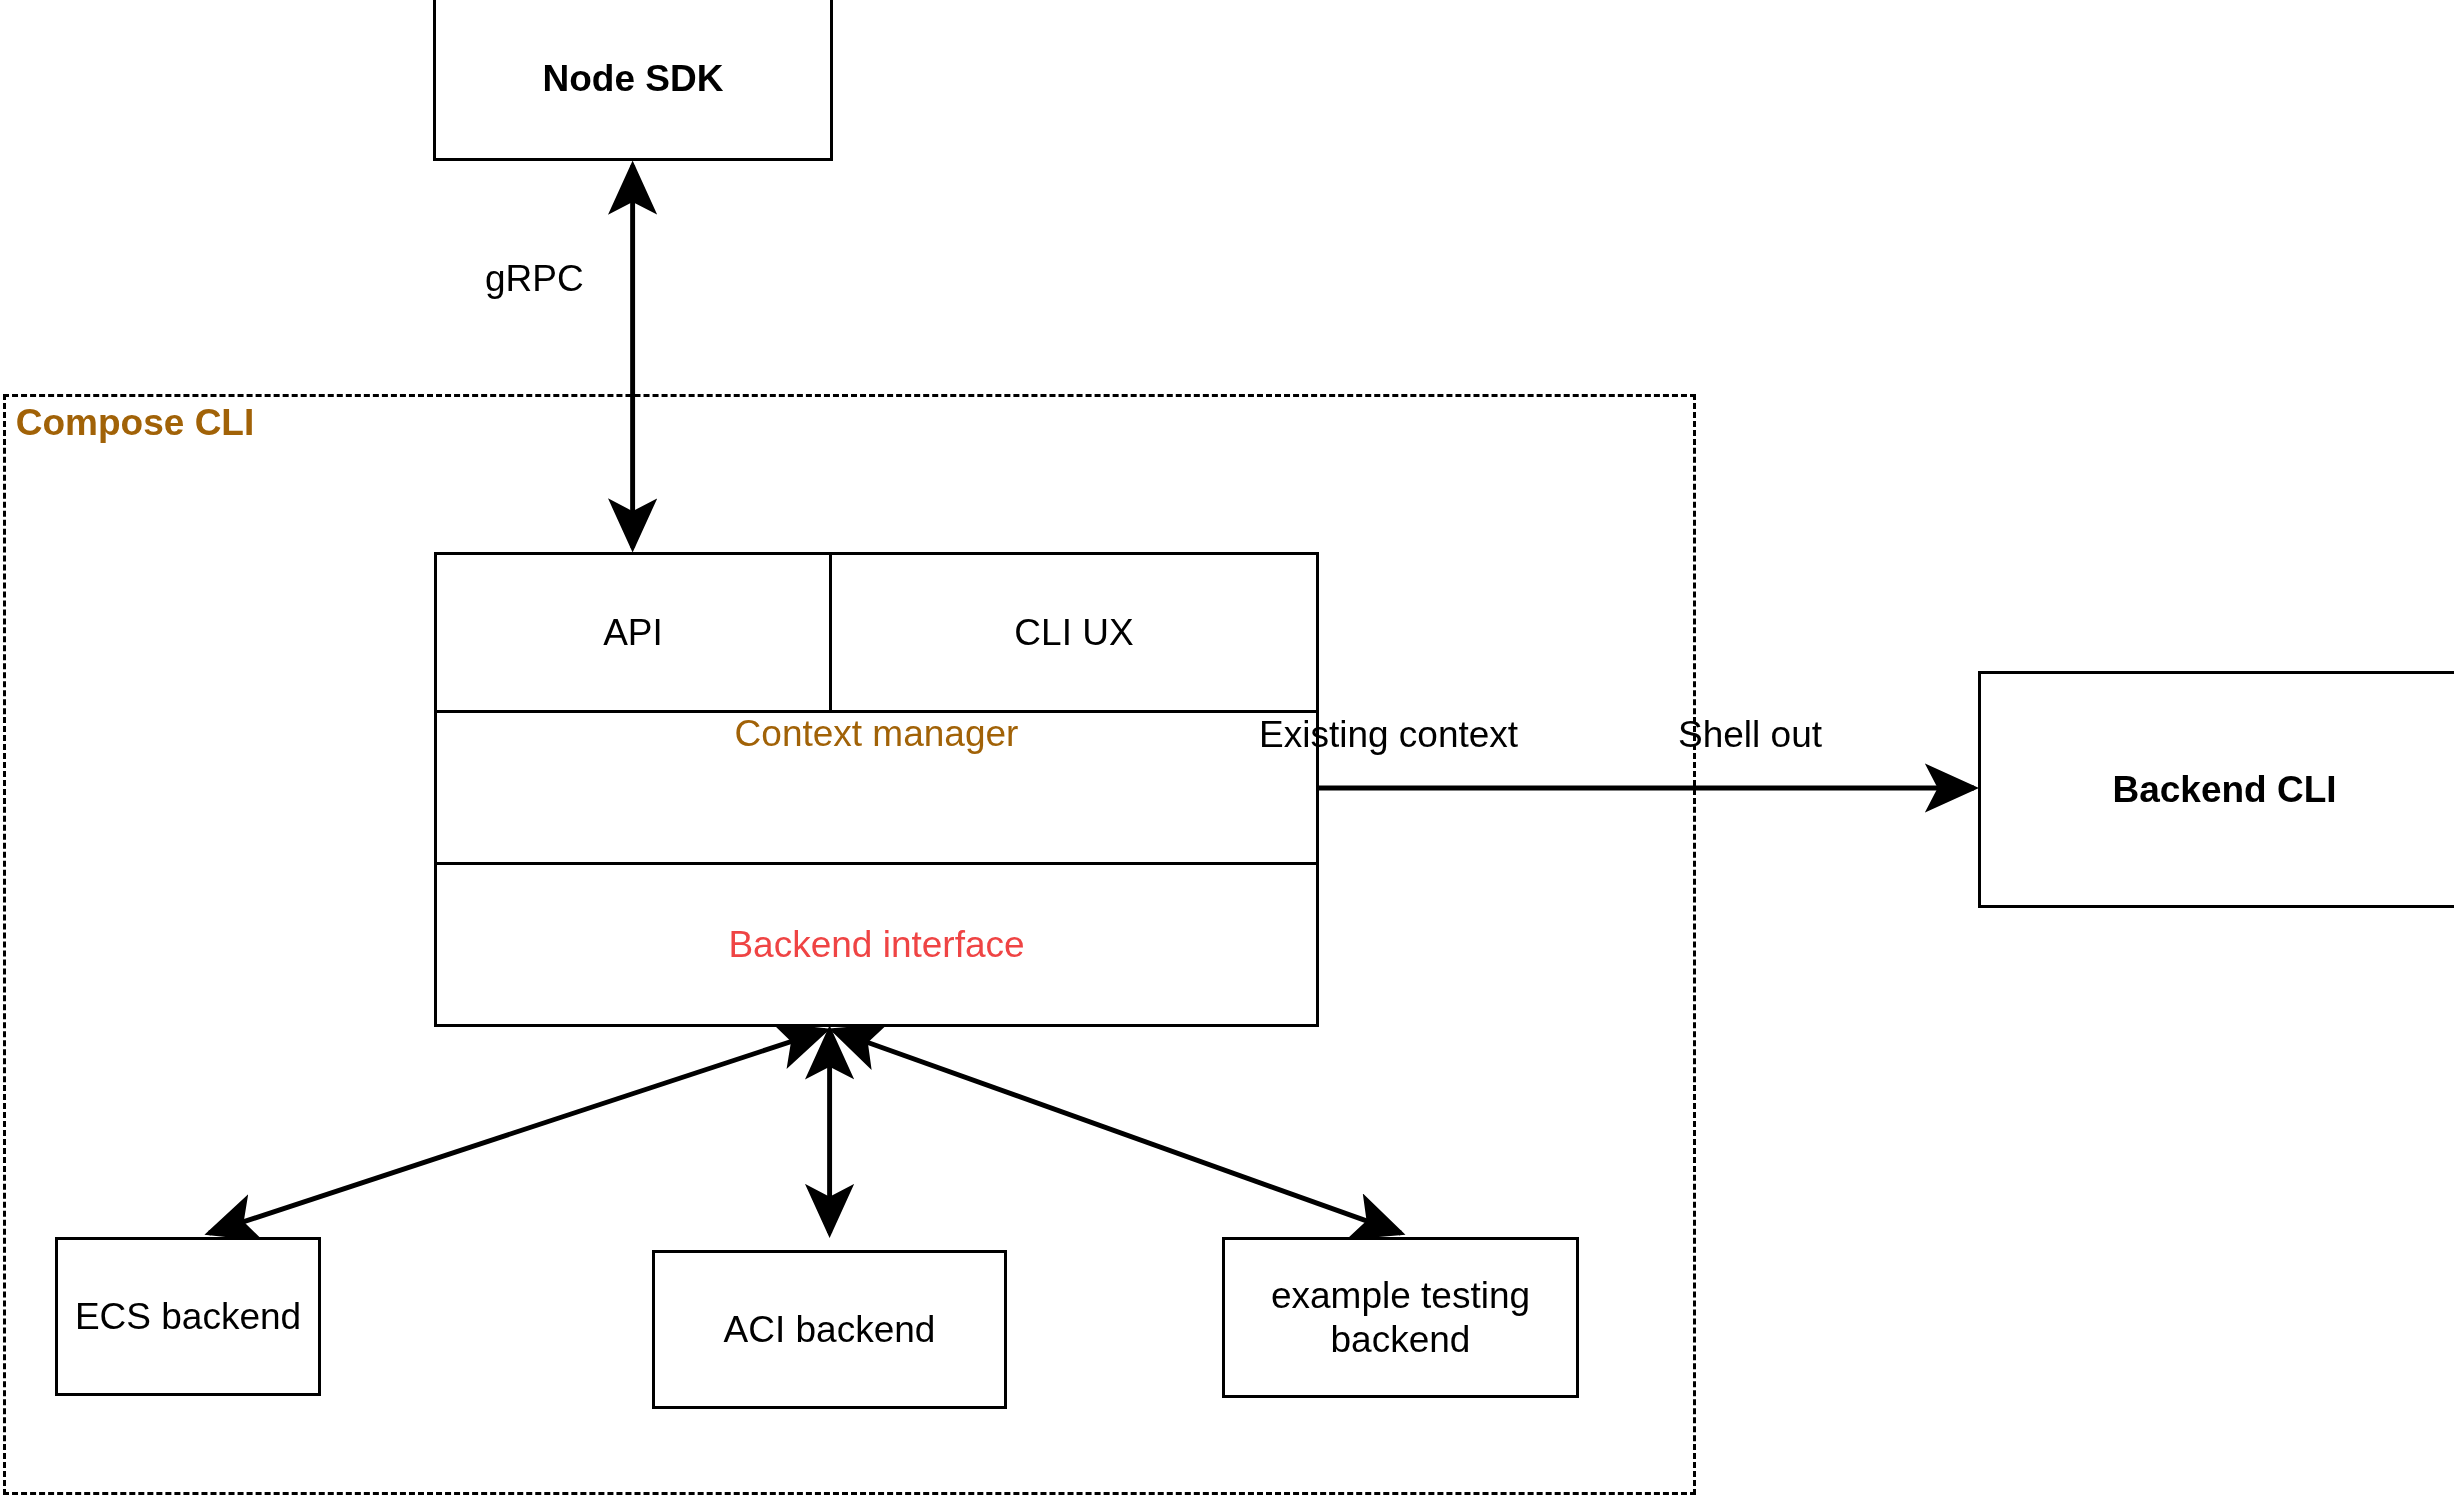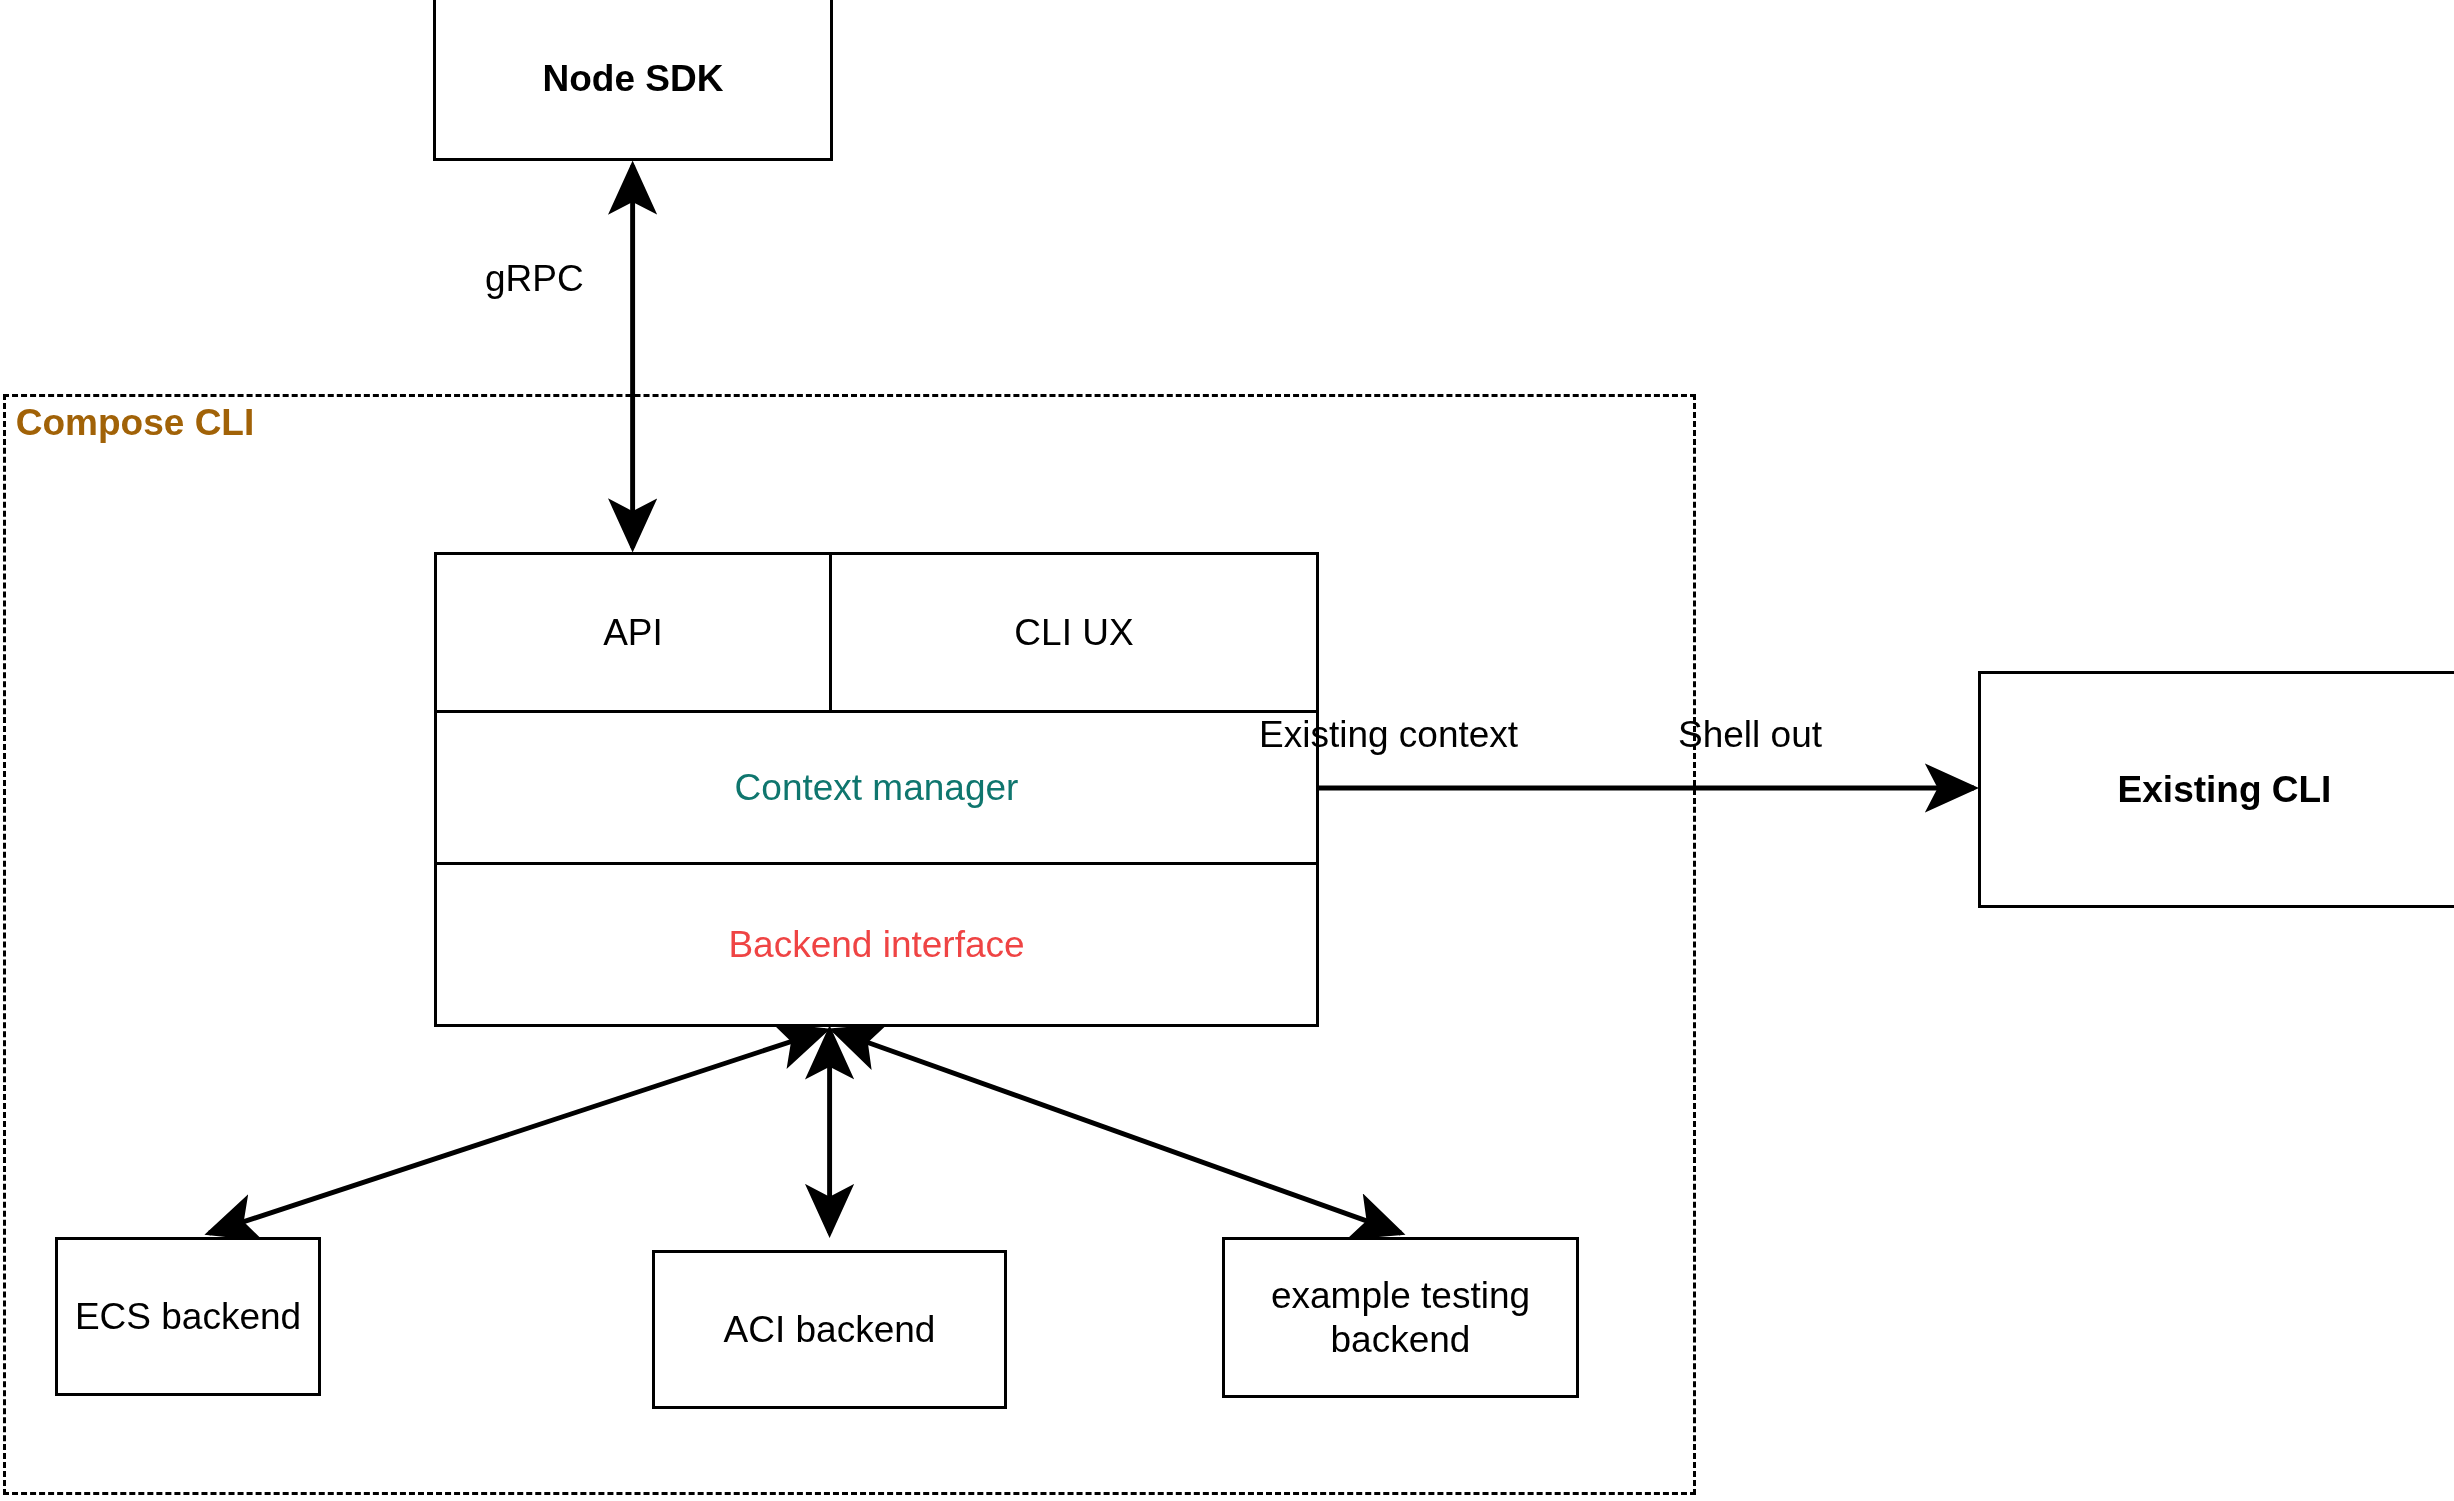--- a/index.html
+++ b/index.html
@@ -81,22 +81,22 @@
     font-size: 37px; color: #000000;
   }
   #cell-cli-ux {
     flex: 1 1 auto;
     display: flex; align-items: center; justify-content: center;
     font-size: 37px; color: #000000;
   }
   #cell-context-manager {
     height: 149px;
     border-bottom: 3.9px solid #000000;
-    display: flex; align-items: center; justify-content: center;
-    font-size: 37px; color: #0f766e;
+    display: flex; justify-content: center;
+    font-size: 37px; color: #a16207;
   }
   #cell-backend-interface {
     flex: 1 1 auto;
     display: flex; align-items: center; justify-content: center;
     font-size: 37px; color: #ef4444;
   }
 
   
   #existing-cli { left: 1978px; top: 671px; width: 493px; height: 237px; }
 
@@ -171,21 +171,21 @@
     </div>
     <div id="cell-backend-interface">
       <span class="label">Backend interface</span>
     </div>
   </div>
 
   <div class="edge-label" id="label-existing-context">Existing context</div>
   <div class="edge-label" id="label-shell-out">Shell out</div>
 
   <div class="node bold" id="existing-cli">
-    <span class="label">Existing CLI</span>
+    <span class="label">Backend CLI</span>
   </div>
 
   <div class="node" id="ecs-backend">
     <span class="label">ECS backend</span>
   </div>
   <div class="node" id="aci-backend">
     <span class="label">ACI backend</span>
   </div>
   <div class="node" id="example-testing-backend">
     <span class="label">example testing backend</span>

